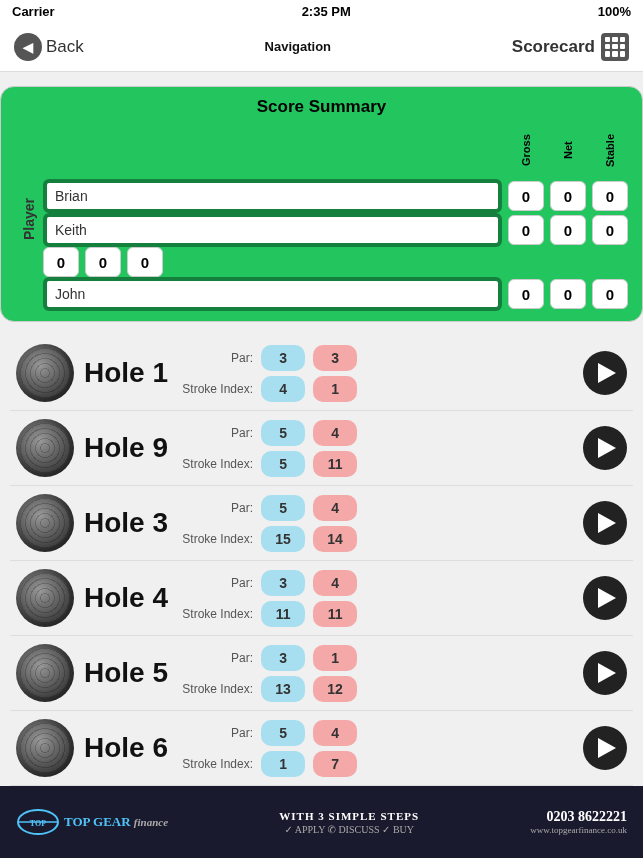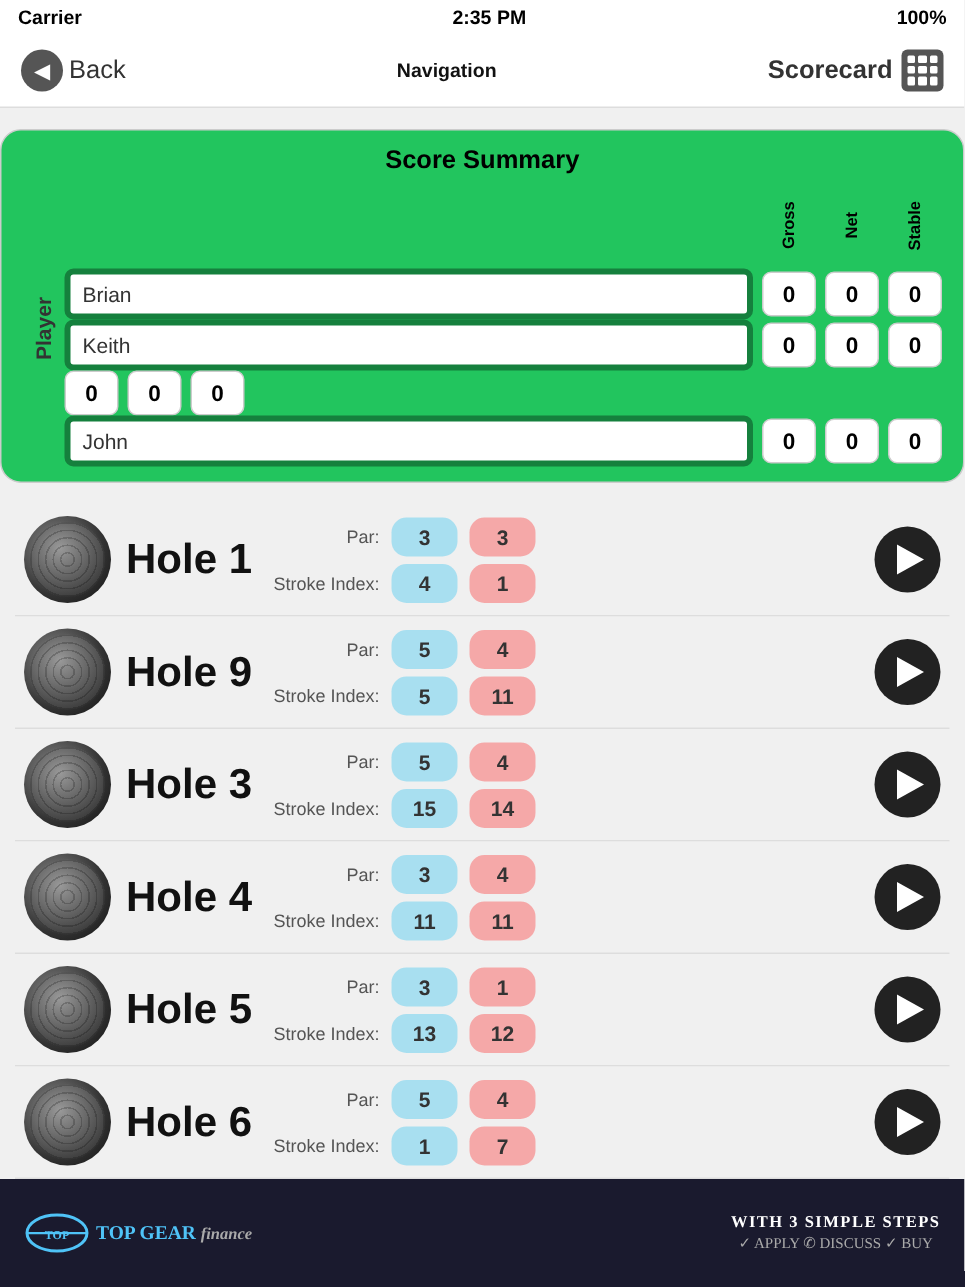--- a/index.html
+++ b/index.html
@@ -486,13 +486,17 @@
       <div style="font-size:13px; font-weight:700; color:white;">
         <span style="color:#4fc3f7;">TOP GEAR</span>
         <span style="font-size:11px; color:#aaa; font-style:italic;">finance</span>
       </div>
     </div>
   </div>
   <div class="ad-middle">
     <div class="steps">WITH 3 SIMPLE STEPS</div>
     <div class="icons">✓ APPLY  ✆ DISCUSS  ✓ BUY</div>
   </div>
+  <div class="ad-right">
+    <div class="ad-phone">0203 8622221</div>
+    <div class="ad-url">www.topgearfinance.co.uk</div>
+  </div>
 </div>
 
 </body></html>

